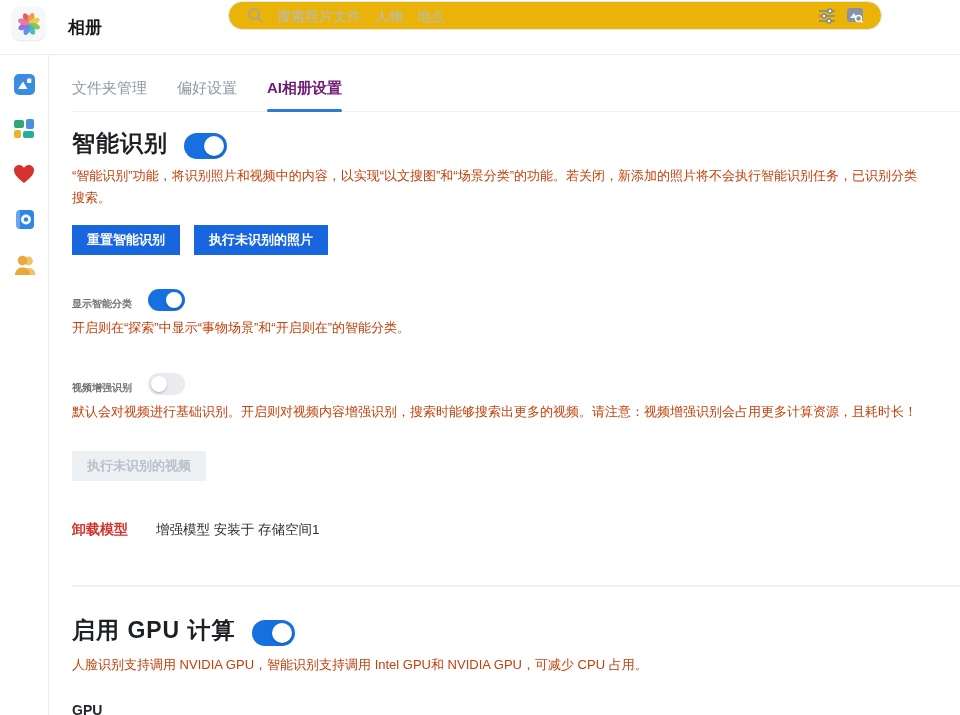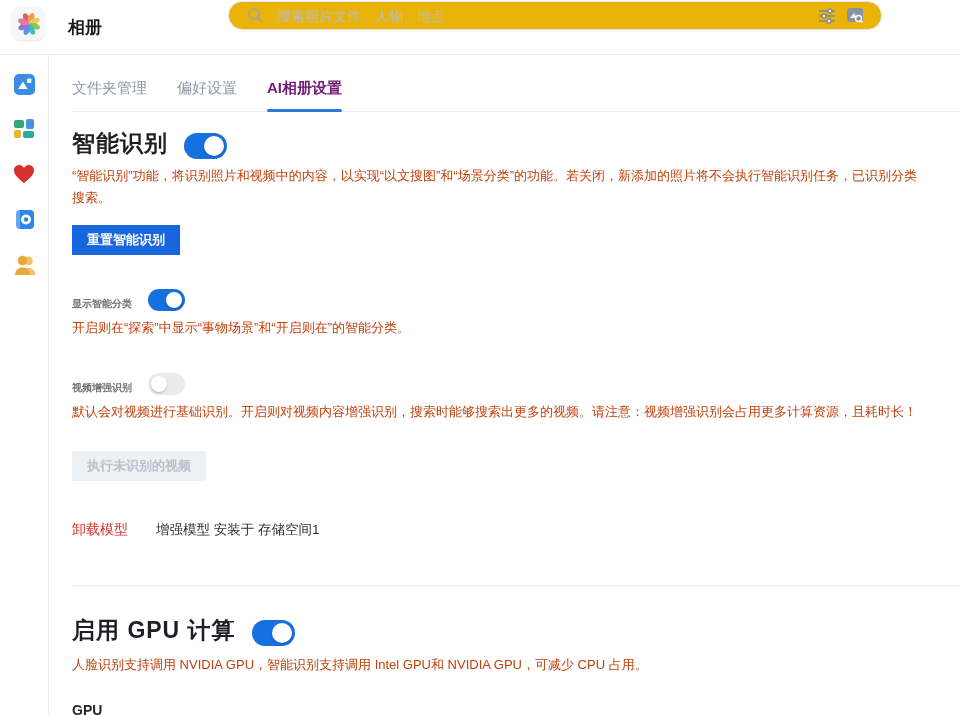--- a/index.html
+++ b/index.html
@@ -55,21 +55,21 @@
   .toggle.sm .knob { width:16px; height:16px; }
   .toggle.on .knob { right:3px; }
   .toggle.off .knob { left:3px; }
 
   .btn-row { display:flex; gap:14px; }
   .btn { height:30px; padding:0 15px; border:none; border-radius:0; background:#1766dd;
     color:#fff; font-size:13px; font-weight:700; cursor:pointer; font-family:inherit; }
   .btn.disabled { background:#eef1f4; color:#b8c0ca; cursor:default; }
 
   .model-row { display:flex; align-items:center; gap:28px; }
-  .uninstall { color:#d0342c; font-size:14px; font-weight:400; cursor:pointer; }
+  .uninstall { color:#d0342c; font-size:14px; font-weight:700; cursor:pointer; }
   .model-status { font-size:13.5px; color:#2a2e33; }
 
   .divider { height:2px; background:#f0f2f4; width:1200px; }
 
   .gpu-label { font-size:14px; font-weight:700; color:#23262b; }
 
   
   .mt16{margin-top:16px}.mt6{margin-top:6px}.mt18{margin-top:28px}
   .mt34{margin-top:34px}.mt40{margin-top:40px}.mt46{margin-top:46px}
   .mt28{margin-top:28px}.mt26{margin-top:26px}.mt8{margin-top:8px}
@@ -175,20 +175,21 @@
     <div class="toggle lg on">
         <div class="knob"></div>
       </div>
   </div>
   <div class="desc mt6">
     <div class="clip-line">“智能识别”功能，将识别照片和视频中的内容，以实现“以文搜图”和“场景分类”的功能。若关闭，新添加的照片将不会执行智能识别任务，已识别分类</div>
     <div>搜索。</div>
   </div>
   <div class="btn-row mt16">
     <button class="btn">重置智能识别</button>
+    <button class="btn">执行未识别的照片</button>
   </div>
 
   <div class="sec-title-row mt34">
     <div class="h2">显示智能分类</div>
     <div class="toggle sm on">
         <div class="knob"></div>
       </div>
   </div>
   <div class="desc mt6 clip-line">开启则在“探索”中显示“事物场景”和“开启则在”的智能分类。</div>
 

